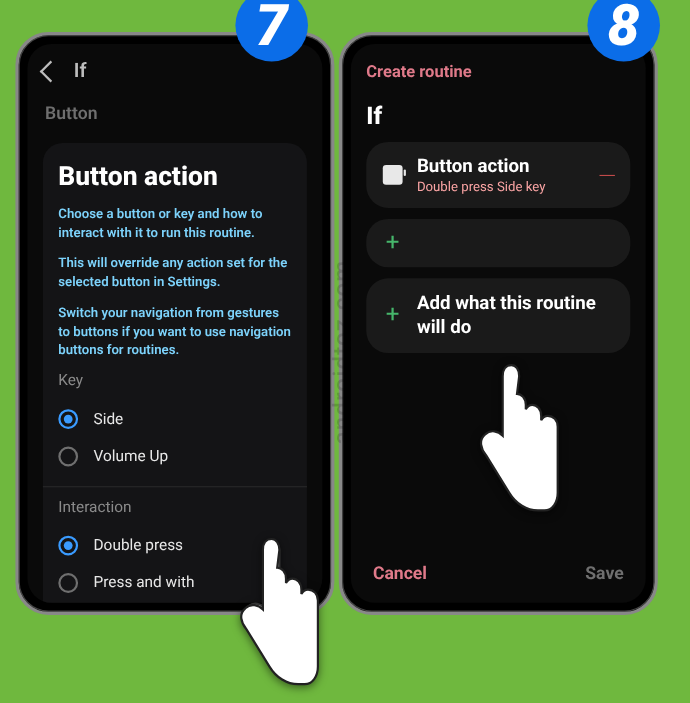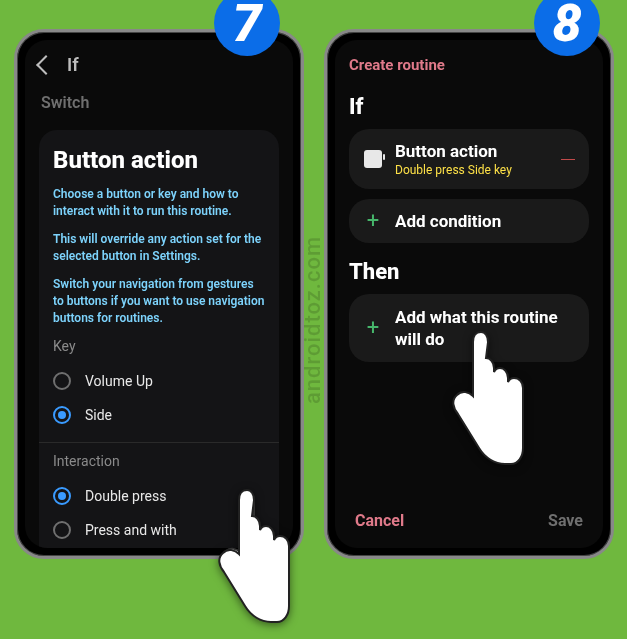--- a/index.html
+++ b/index.html
@@ -1,20 +1,20 @@
 <!DOCTYPE html>
 <html><head>
 <meta charset="utf-8">
 <style>
 * { box-sizing: border-box; margin: 0; padding: 0; font-family: -apple-system, BlinkMacSystemFont, 'Segoe UI', Roboto, Arial, sans-serif; }
 body { background: #6fb83e; width: 627px; height: 639px; position: relative; overflow: hidden; }
 
 .phone { position: absolute; width: 290px; height: 530px; background: #000; border-radius: 30px; border: 3px solid #888; box-shadow: 0 0 0 1px #444 inset; top: 14px; margin-top: 15px; }
 .phone-left { left: 14px; }
-.phone-right { left: 324px; }
+.phone-right { left: 308px; }
 
 .screen { position: absolute; top: 8px; left: 8px; right: 8px; bottom: 8px; background: #0a0a0a; border-radius: 22px; overflow: hidden; padding: 12px 14px; color: #e8e8e8; }
 
 .step-badge { position: absolute; width: 66px; height: 66px; border-radius: 50%; background: #0b6de8; color: #fff; display: flex; align-items: center; justify-content: center; font-weight: 900; font-size: 52px; z-index: 50; top: -10px; font-style: italic; }
 .badge-7 { left: 214px; }
 .badge-8 { left: 534px; }
 
 .watermark { position: absolute; top: 320px; left: 312px; transform: translate(-50%,-50%) rotate(-90deg); color: rgba(0,0,0,0.15); font-size: 22px; font-weight: 500; letter-spacing: 1px; z-index: 5; white-space: nowrap; }
 
 
@@ -40,21 +40,21 @@
 
 
 .cr-title { color: #e07a8a; font-size: 15px; font-weight: 700; padding: 4px 0 14px; }
 .sec-title { font-size: 22px; font-weight: 800; color: #fff; margin: 6px 0 10px; }
 .chip { background: #1a1a1a; border-radius: 20px; padding: 12px 14px; display: flex; align-items: center; gap: 12px; margin-bottom: 10px; }
 .chip-ico { width: 20px; height: 20px; display:flex; align-items:center; justify-content:center; flex-shrink:0; }
 .plus-ico { color: #46b66b; font-size: 22px; font-weight: 400; line-height: 1; }
 .minus-ico { width:14px; border-top:1px solid #c14a4a; margin-left:auto; }
 .chip-text { display:flex; flex-direction:column; gap:2px; }
 .chip-main { font-size: 17px; font-weight: 700; color: #fff; }
-.chip-sub { font-size: 12px; color: #fde047; }
+.chip-sub { font-size: 12px; color: #fca5a5; }
 .chip-add { font-size: 17px; font-weight: 700; color: #fff; }
 
 .twoline .chip-main { font-size: 17px; line-height:1.3; }
 
 .btm-row { position:absolute; bottom:18px; left:20px; right:20px; display:flex; justify-content:space-between; font-size:16px; font-weight:700; }
 .btm-cancel { color:#e07a8a; }
 .btm-save { color:#6f6f6f;text-align:right; }
 
 
 .hand { position:absolute; z-index:40; pointer-events:none; }
@@ -70,36 +70,36 @@
 
 <div class="step-badge badge-7">7</div>
 <div class="step-badge badge-8">8</div>
 
 <div class="phone phone-left">
   <div class="screen">
     <div class="hdr-row">
       <div class="back-chev"></div>
       <div>If</div>
     </div>
-    <div class="search-bar">Switch</div>
+    <div class="search-bar">Button</div>
 
     <div class="card">
       <div class="card-title">Button action</div>
       <div class="card-desc">Choose a button or key and how to interact with it to run this routine.</div>
       <div class="card-desc">This will override any action set for the selected button in Settings.</div>
       <div class="card-desc">Switch your navigation from gestures to buttons if you want to use navigation buttons for routines.</div>
 
       <div class="group-label">Key</div>
       <div class="radio-row">
+        <div class="radio sel"></div>
+        <span>Side</span>
+      </div>
+      <div class="radio-row">
         <div class="radio"></div>
         <span>Volume Up</span>
-      </div>
-      <div class="radio-row">
-        <div class="radio sel"></div>
-        <span>Side</span>
       </div>
 
       <div class="divider"></div>
 
       <div class="group-label">Interaction</div>
       <div class="radio-row">
         <div class="radio sel"></div>
         <span>Double press</span>
       </div>
       <div class="radio-row">
@@ -138,24 +138,22 @@
         </div>
       <div class="chip-text">
         <div class="chip-main">Button action</div>
         <div class="chip-sub">Double press Side key</div>
       </div>
       <div class="minus-ico"></div>
     </div>
 
     <div class="chip">
       <div class="chip-ico plus-ico">+</div>
-      <div class="chip-add">Add condition</div>
     </div>
 
-    <div class="sec-title" style="margin-top:16px;">Then</div>
 
     <div class="chip twoline">
       <div class="chip-ico plus-ico">+</div>
       <div class="chip-main" style="max-width:180px;">Add what this routine will do</div>
     </div>
 
     <div class="btm-row">
       <div class="btm-cancel">Cancel</div>
       <div class="btm-save">Save</div>
     </div>

